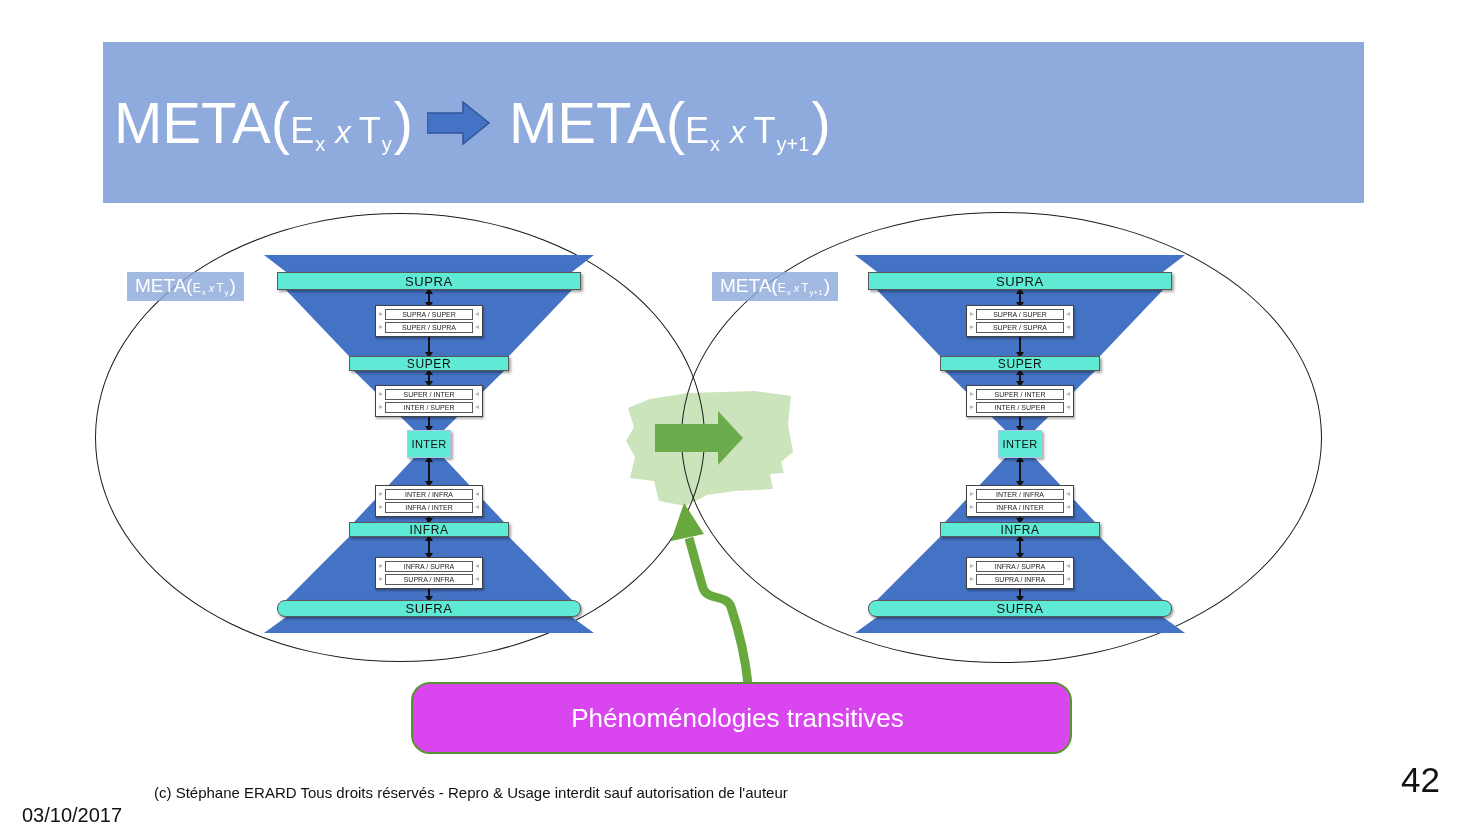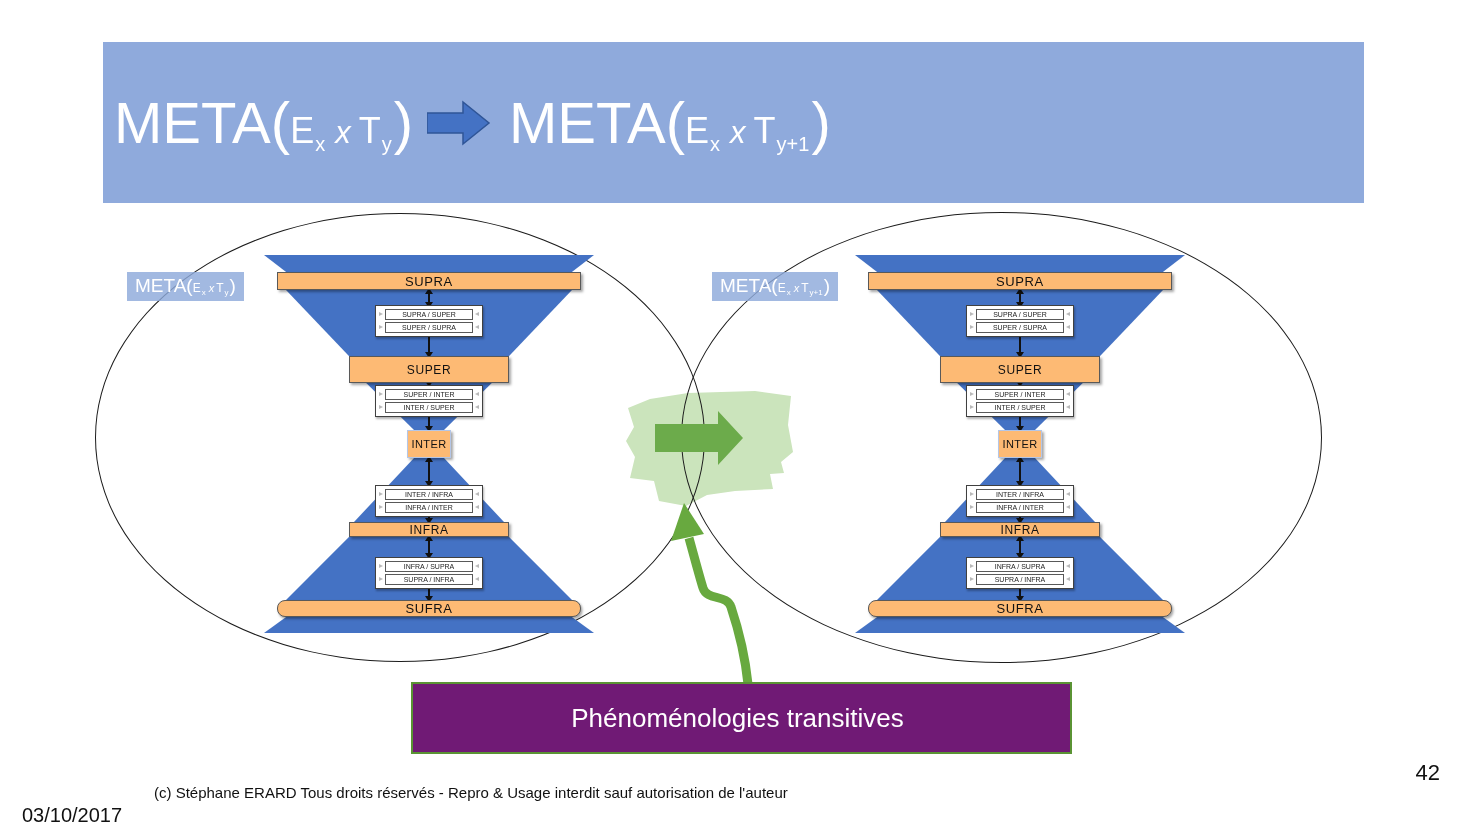--- a/index.html
+++ b/index.html
@@ -45,26 +45,26 @@
                     clip-path:polygon(0 0,100% 0,78% 100%,22% 100%); }
   .f-neck-top     { left:90px; top:116px; width:150px; height:59px;
                     clip-path:polygon(0 0,100% 0,60% 100%,40% 100%); }
   .f-neck-bottom  { left:90px; top:203px; width:150px; height:64px;
                     clip-path:polygon(40% 0,60% 0,100% 100%,0 100%); }
   .f-trap-lower   { left:22px; top:282px; width:286px; height:63px;
                     clip-path:polygon(22% 0,78% 0,100% 100%,0 100%); }
   .f-strip-bottom { left:0;    top:362px; width:330px; height:16px;
                     clip-path:polygon(6.7% 0,93.3% 0,100% 100%,0 100%); }
 
-  .level-bar { position:absolute; background:#fdba74; border:1px solid #595959; z-index:4;
+  .level-bar { position:absolute; background:#5eead4; border:1px solid #595959; z-index:4;
                display:flex; align-items:center; justify-content:center;
                font-size:13px; letter-spacing:.6px; color:#111;
                box-shadow:1.5px 2px 2.5px rgba(0,0,0,0.35); }
   .f-bar-supra { left:13px; top:17px;  width:304px; height:18px; }
-  .f-bar-super { left:85px; top:101px; width:160px; height:27px; font-size:12px; }
+  .f-bar-super { left:85px; top:101px; width:160px; height:15px; font-size:12px; }
   .f-box-inter { left:143px; top:175px; width:44px; height:28px;
                  border-color:#b4c6e7; font-size:11px; letter-spacing:.4px; }
   .f-bar-infra { left:85px; top:267px; width:160px; height:15px; font-size:12px; }
   .f-bar-sufra { left:13px; top:345px; width:304px; height:17px;border-radius:8px; }
 
   .link-group { position:absolute; left:111px; width:108px; background:#fff;
                 border:1px solid #404040; padding:3px 9px; z-index:4;
                 display:flex; flex-direction:column; gap:2px;
                 box-shadow:1px 1.5px 2px rgba(0,0,0,0.3); }
   .f-group-1 { top:50px; }  .f-group-2 { top:130px; }
@@ -87,30 +87,30 @@
               border-left:4px solid transparent; border-right:4px solid transparent;
               border-top:6px solid #111; }
 
   
   .overlay { position:absolute; pointer-events:none; }
   .blob-layer  { left:600px; top:380px; z-index:1; }
   .arrow-layer { left:600px; top:380px; z-index:3; }
 
   
   .callout { position:absolute; left:411px; top:682px; width:661px; height:72px;
-             background:#701a75; border:2.5px solid #5A9334; border-radius:0;
+             background:#d946ef; border:2.5px solid #5A9334; border-radius:19px;
              display:flex; align-items:center; justify-content:center;
              color:#fff; font-size:26px; z-index:6; white-space:nowrap; }
   .callout .normal { margin-right:8px; }
   .callout .bold { font-weight:bold; }
 
   
   .footer-date { position:absolute; left:22px;  top:804px; font-size:20px; color:#111; z-index:7; }
   .footer-copy { position:absolute; left:154px; top:784px; font-size:15px; color:#111; z-index:7; }
-  .footer-page { position:absolute; right:27px; top:760px; font-size:22px; color:#111; z-index:7; }
+  .footer-page { position:absolute; right:27px; top:760px; font-size:35px; color:#111; z-index:7; }
 </style>
 </head>
 <body>
 
 <div class="header-band"></div>
 <div class="header-title">
   <span class="formula"><span class="f-big">META(</span><span class="f-cap">E</span><span class="f-sub">x</span><span class="f-x">x</span><span class="f-cap">T</span><span class="f-sub">y</span><span class="f-big">)</span></span>
   <svg class="header-arrow" width="64" height="46" viewBox="0 0 64 46">
     <polygon points="0,13 36,13 36,2 62,23 36,44 36,33 0,33" fill="#4472C4" stroke="#2F5597" stroke-width="1.5"></polygon>
   </svg>

